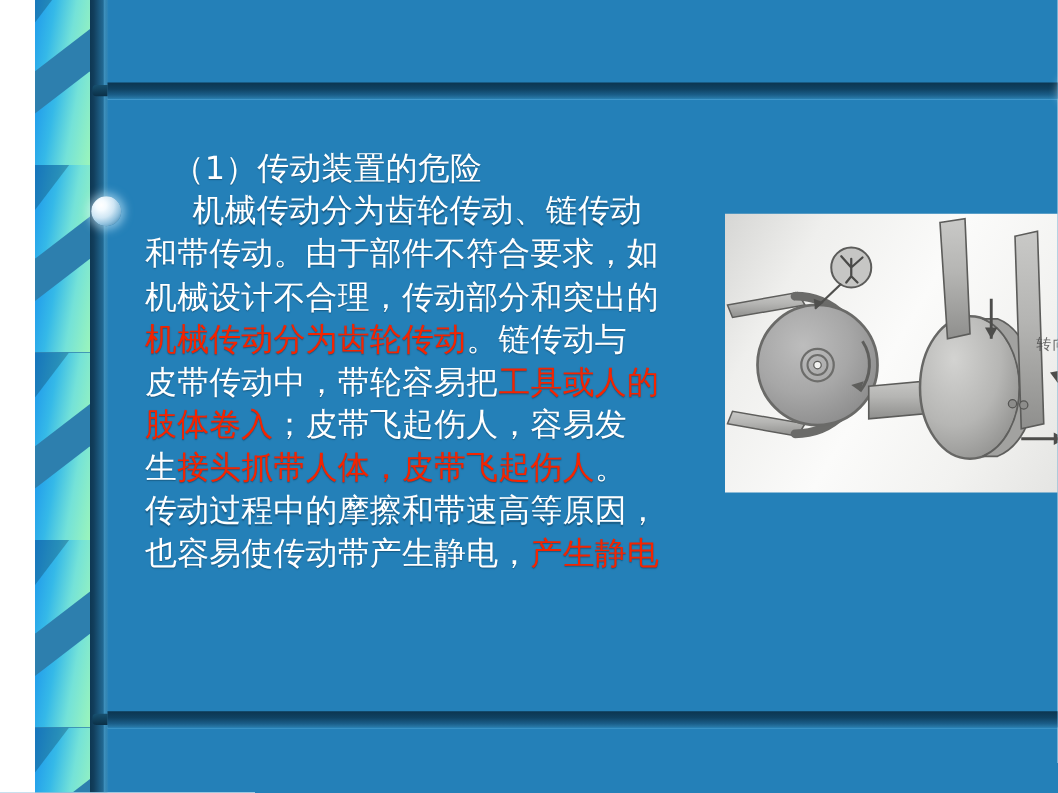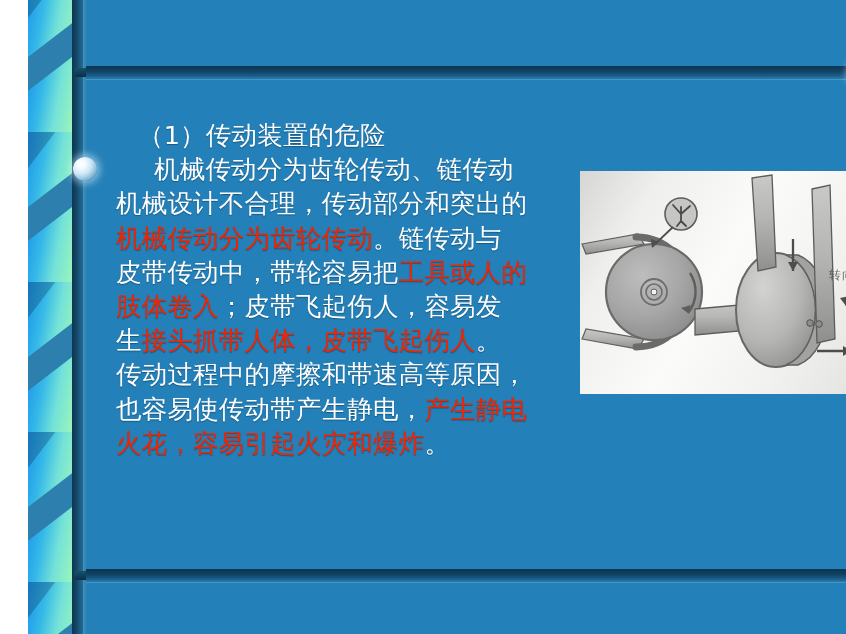--- a/index.html
+++ b/index.html
@@ -176,28 +176,28 @@
   <div class="hbar-cap cap-bottom"></div>
   <div class="hbar hbar-bottom"></div>
 
   <div class="sphere sphere-right"></div>
   <div class="sphere sphere-left"></div>
 
   <div class="body-text">
     <span class="ln ind1">（1）传动装置的危险</span>
     <div id="line-host">
         <span class="ln ind2"><span>机械传动分为齿轮传动、链传动</span></span>
+        <span class="ln "><span>和带传动。由于部件不符合要求，如</span></span>
         <span class="ln "><span>机械设计不合理，传动部分和突出的</span></span>
         <span class="ln "><span class="hot">机械传动分为齿轮传动</span><span>。链传动与</span></span>
         <span class="ln "><span>皮带传动中，带轮容易把</span><span class="hot">工具或人的</span></span>
         <span class="ln "><span class="hot">肢体卷入</span><span>；皮带飞起伤人，容易发</span></span>
         <span class="ln "><span>生</span><span class="hot">接头抓带人体，皮带飞起伤人</span><span>。</span></span>
         <span class="ln "><span>传动过程中的摩擦和带速高等原因，</span></span>
         <span class="ln "><span>也容易使传动带产生静电，</span><span class="hot">产生静电</span></span>
-        <span class="ln "><span class="hot">火花，容易引起火灾和爆炸</span><span>。</span></span>
       </div>
   </div>
 
   <div class="figure">
     <svg width="287" height="223" viewBox="0 0 287 223">
       <defs>
         <radialGradient id="wheelG" cx="38%" cy="34%" r="72%">
           <stop offset="0%" stop-color="#bdbdbd"></stop>
           <stop offset="55%" stop-color="#a7a7a7"></stop>
           <stop offset="100%" stop-color="#8c8c8c"></stop>

